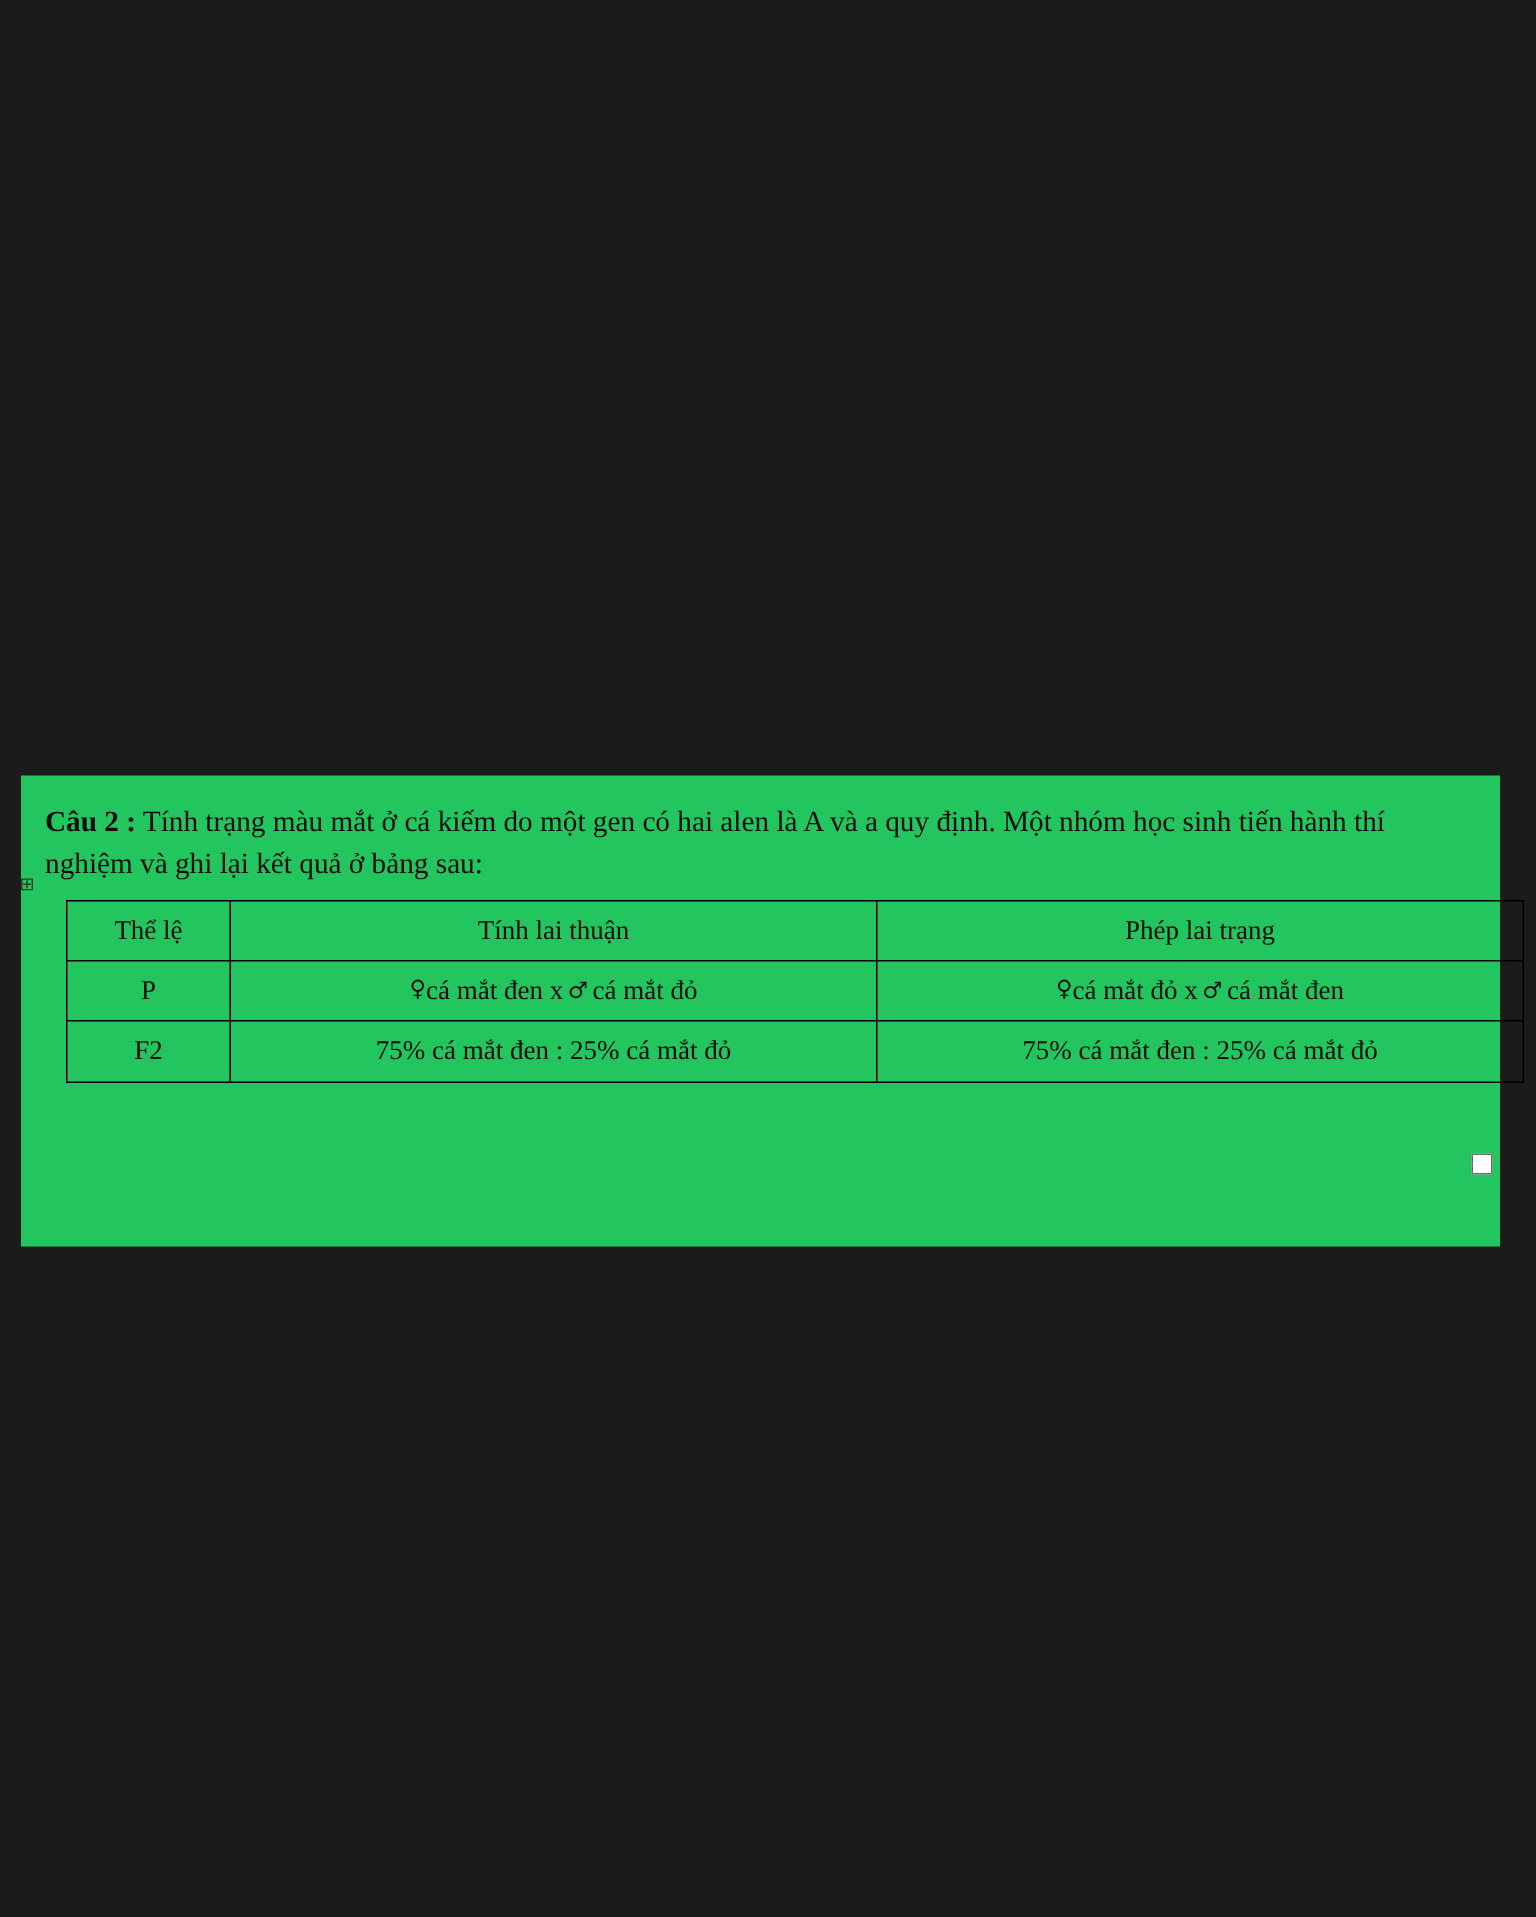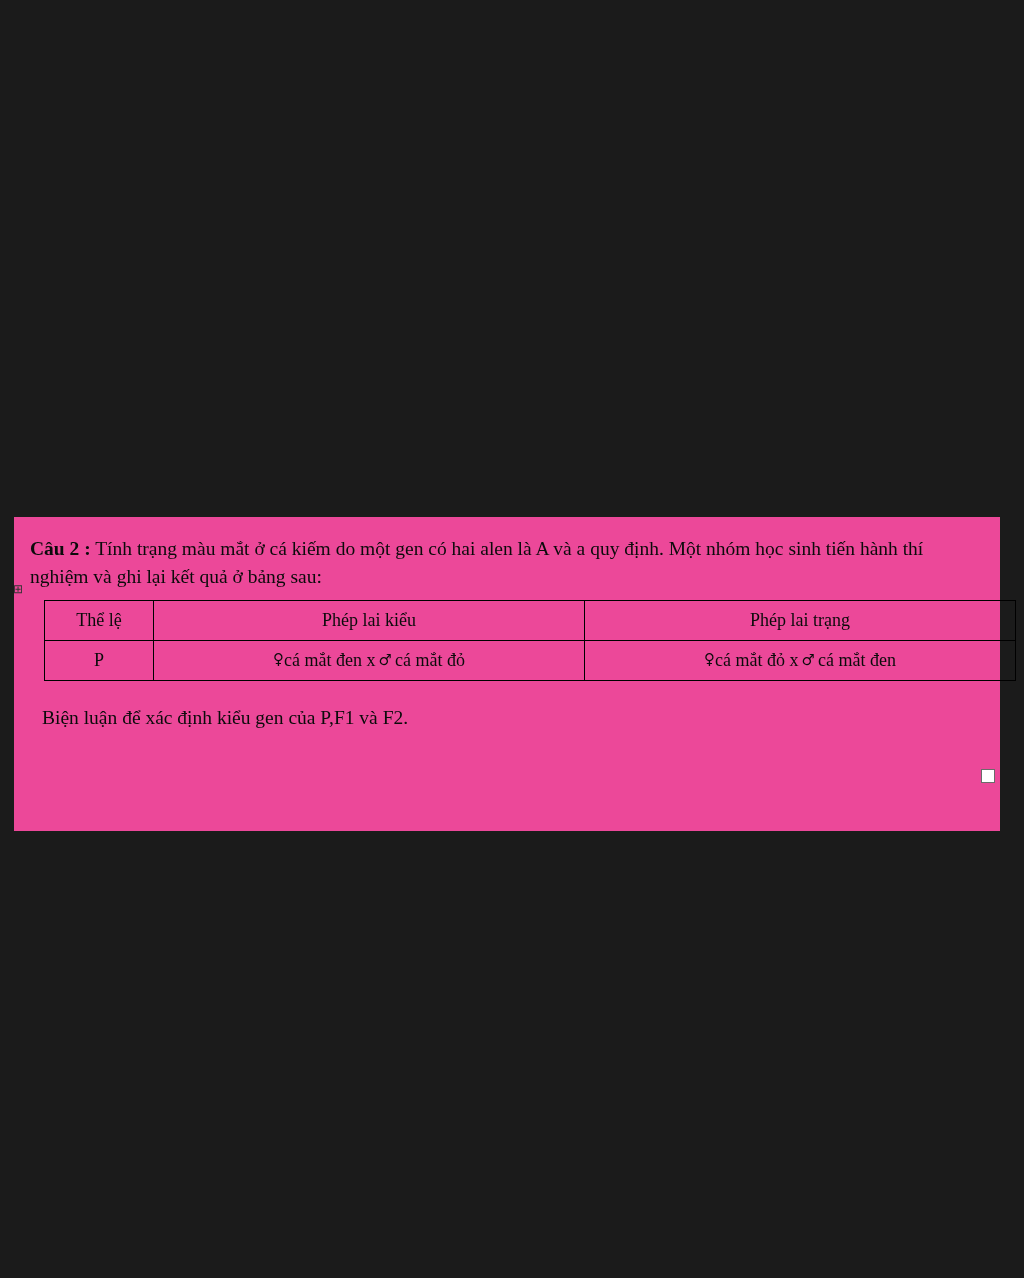--- a/index.html
+++ b/index.html
@@ -15,21 +15,21 @@
     position: relative;
   }
 
   
   #doc-sheet {
     position: absolute;
     left: 14px;
     top: 517px;
     width: 986px;
     height: 314px;
-    background: #ec4899;
+    background: #22c55e;
     box-sizing: border-box;
   }
 
   #doc-inner {
     position: relative;
     width: 100%;
     height: 100%;
     padding: 18px 22px 0 16px;
     box-sizing: border-box;
   }
@@ -117,36 +117,40 @@
     <p class="q-paragraph">
       <span class="q-label">Câu 2 :</span><span> Tính trạng màu mắt ở cá kiếm do một gen có hai alen là A và a quy định. Một nhóm học sinh tiến hành thí nghiệm và ghi lại kết quả ở bảng sau:</span>
     </p>
 
     <div class="table-move-handle">⊞</div>
 
     <table class="cross-table">
       <tbody>
         <tr>
           <td class="col-label">Thể lệ</td>
-          <td class="col-cross">Phép lai kiểu</td>
+          <td class="col-cross">Tính lai thuận</td>
           <td class="col-cross">Phép lai trạng</td>
         </tr>
 
         <tr>
           <td class="col-label">P</td>
           <td class="col-cross">
             <span class="sym">♀</span><span>cá mắt đen x</span><span class="sym-male">♂</span><span>cá mắt đỏ</span>
           </td>
           <td class="col-cross">
             <span class="sym">♀</span><span>cá mắt đỏ x</span><span class="sym-male">♂</span><span>cá mắt đen</span>
           </td>
         </tr>
 
 
+        <tr>
+          <td class="col-label">F2</td>
+          <td class="col-cross">75% cá mắt đen : 25% cá mắt đỏ</td>
+          <td class="col-cross">75% cá mắt đen : 25% cá mắt đỏ</td>
+        </tr>
       </tbody>
     </table>
 
     <div class="table-resize-handle"></div>
 
-    <p class="closing-paragraph">Biện luận để xác định kiểu gen của P,F1 và F2.</p>
 
   </div>
 </div>
 
 </body></html>

